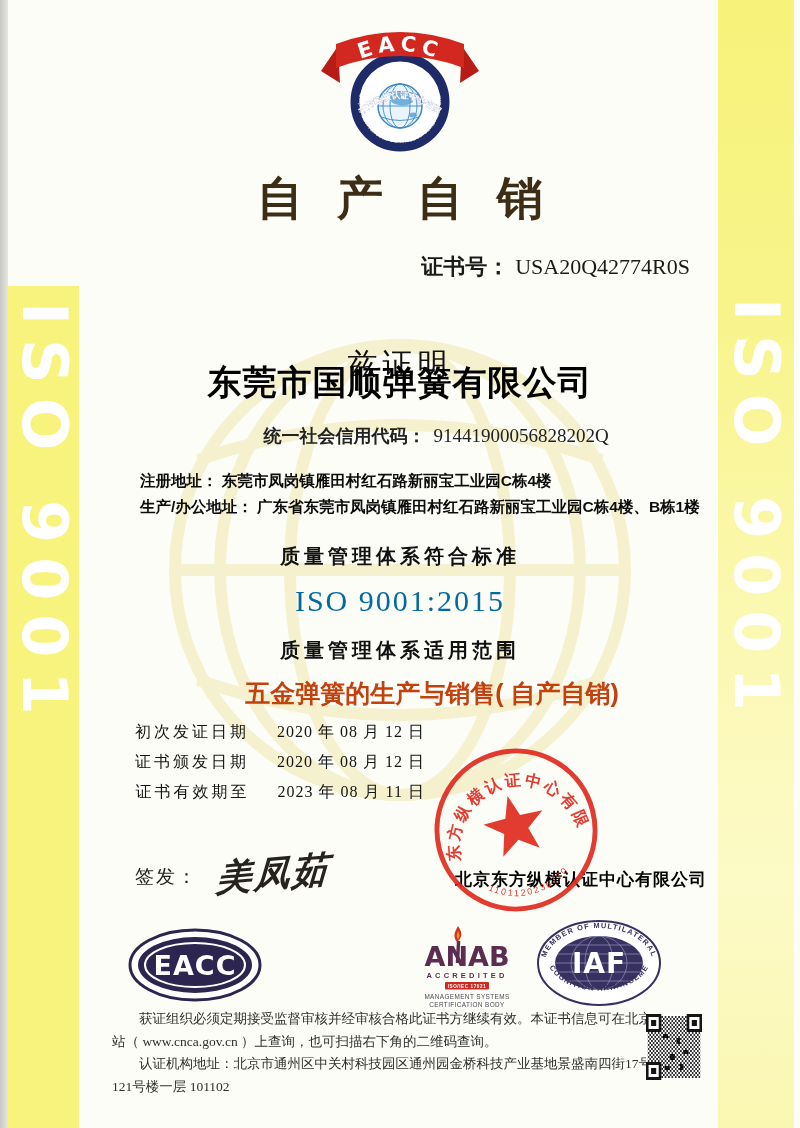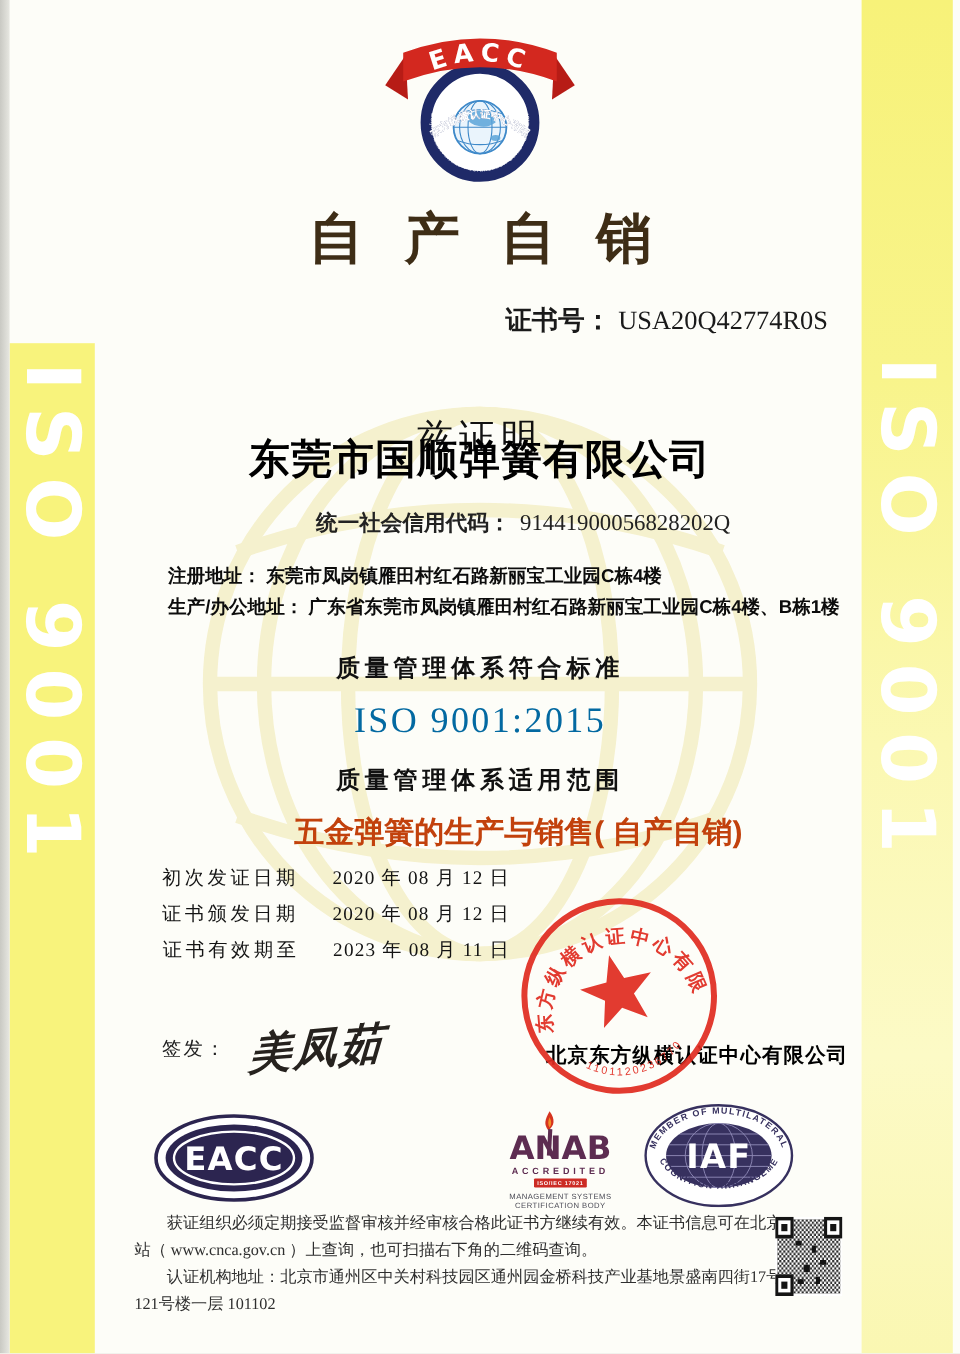--- a/index.html
+++ b/index.html
@@ -46,21 +46,21 @@
   .standard{position:absolute;left:0;top:584px;width:100%;text-align:center;z-index:2;
     font-size:30px;letter-spacing:2px;color:#0369a1;}
   .cap-scope{top:637px;}
   .scope{position:absolute;left:0;top:677px;width:100%;text-align:center;z-index:2;
     font-family:"Liberation Sans","DejaVu Sans",sans-serif;font-weight:800;font-size:25px;color:#c2410c;margin-left:32px;}
   .dates{position:absolute;left:135px;top:722px;z-index:2;font-size:16px;color:#141414;}
   .date-row{display:flex;margin-bottom:9px;justify-content:flex-end;}
   .date-label{letter-spacing:3px;width:118px;}
   .date-value{margin-left:24px;letter-spacing:1px;}
   .sign-row{position:absolute;left:135px;top:850px;z-index:2;display:flex;align-items:flex-start;}
-  .sign-label{font-size:16px;letter-spacing:2px;margin-top:14px;}
+  .sign-label{font-size:19px;letter-spacing:2px;margin-top:14px;}
   .signature{font-family:"Liberation Serif","DejaVu Serif",serif;font-style:italic;font-weight:700;
     font-size:36px;color:#26221e;margin-left:18px;transform:rotate(-5deg) skewX(-8deg);letter-spacing:2px;}
   .seal{position:absolute;left:430px;top:744px;z-index:3;opacity:.92;}
   .issuer-company{position:absolute;left:455px;top:868px;z-index:2;
     font-family:"Liberation Sans","DejaVu Sans",sans-serif;font-weight:700;font-size:17px;color:#000;letter-spacing:1px;}
   
   .logo-eacc{position:absolute;left:128px;top:928px;z-index:2;}
   .logo-anab{position:absolute;left:414px;top:924px;z-index:2;}
   .logo-iaf{position:absolute;left:536px;top:920px;z-index:2;}
   

